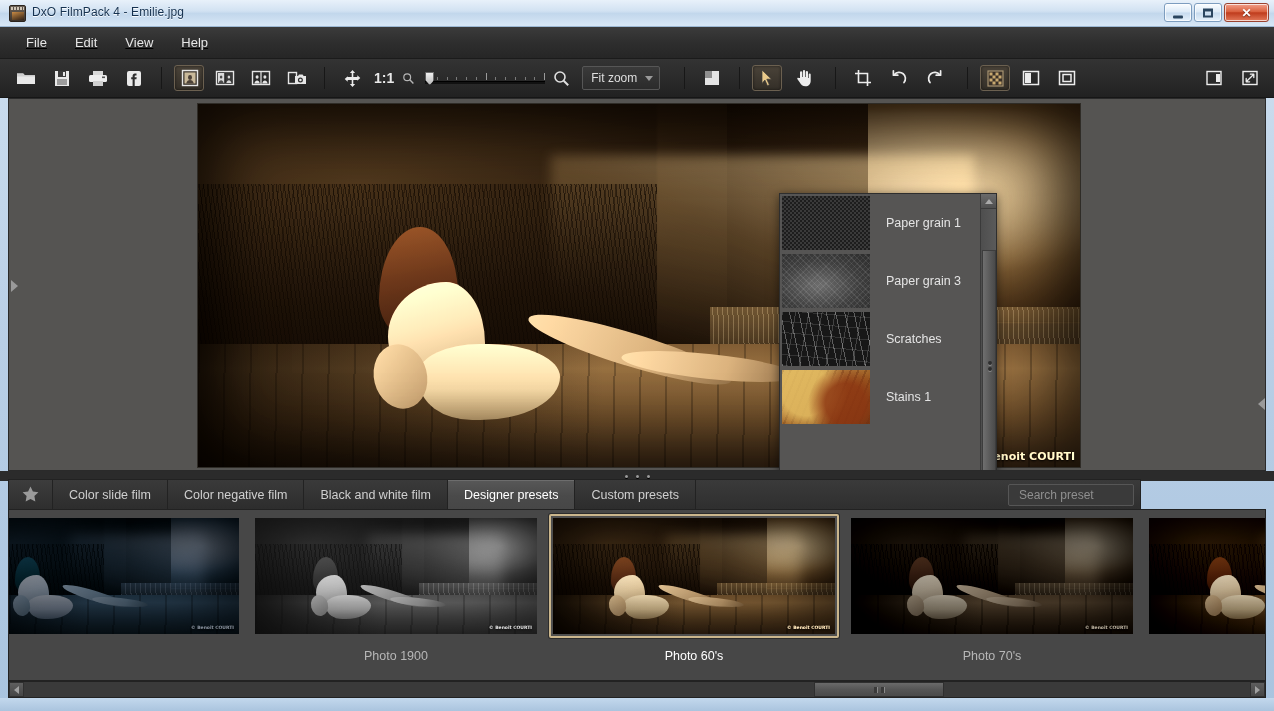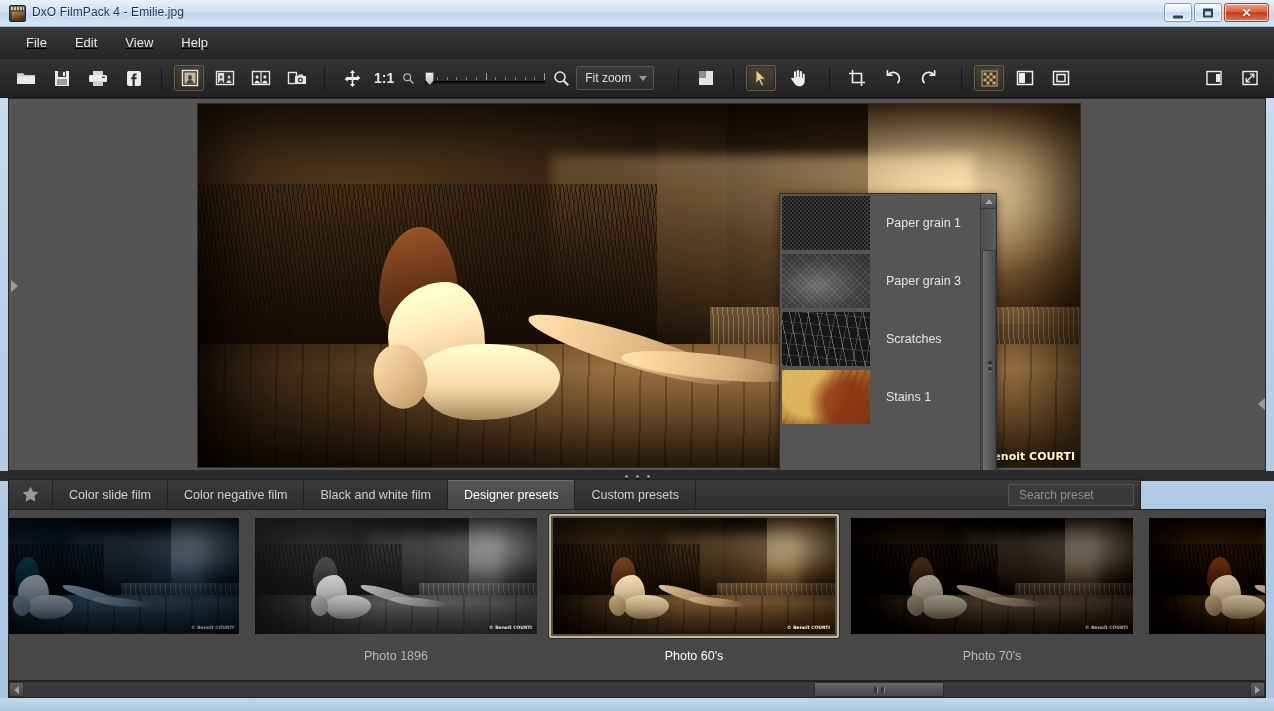--- a/index.html
+++ b/index.html
@@ -120,21 +120,21 @@
   }
   #zoom-slider .ticks i { width:1px; height:3px; background:#7a7a7a; display:block;}
   #zoom-slider .ticks i.big { height:7px; background:#9a9a9a;}
   #zoom-slider .knob {
     position:absolute; left:0px; top:4px; width:9px; height:13px;
     background: linear-gradient(180deg,#efefef 0%, #bdbdbd 100%);
     border:1px solid #6d6d6d;
     clip-path: polygon(0 0, 100% 0, 100% 62%, 50% 100%, 0 62%);
   }
   #fit-zoom {
-    height: 24px; min-width: 78px; 
+    height: 24px; min-width: 78px; margin-left: 6px;
     background: linear-gradient(180deg,#3a3a3a 0%, #2b2b2b 100%);
     border: 1px solid #565656; border-radius: 2px;
     display:flex; align-items:center; justify-content:space-between;
     padding: 0 6px 0 8px; font-size: 12px; color: #dedede;
   }
   #fit-zoom .caret { border-left:4px solid transparent; border-right:4px solid transparent; border-top:5px solid #9a9a9a; margin-left:8px;}
 
   
   #viewer {
     position: absolute; left: 8px; top: 98px; width: 1258px; height: 373px;
@@ -833,21 +833,21 @@
             <div class="hair" style="left:20.5%; top:34%; width:9%; height:32%;"></div>
             <div class="body" style="left:21.5%; top:49%; width:11%; height:30%;"></div>
             <div class="skirt" style="left:25%; top:66%; width:16%; height:21%;"></div>
             <div class="leg" style="left:37%; top:63%; width:24%; height:9%; transform:rotate(17deg);"></div>
             <div class="leg" style="left:48%; top:69%; width:20%; height:7%; transform:rotate(6deg);"></div>
             <div class="arm" style="left:20%; top:66%; width:6%; height:18%; transform:rotate(-14deg);"></div>
             <div class="vig"></div>
             <div class="wm">© Benoit COURTI</div>
           </div>
         </div>
-        <div class="preset-label">Photo 1896</div>
+        <div class="preset-label">Photo 1900</div>
       </div>
 
       <div class="preset-cell selected">
         <div class="preset-frame">
           <div class="preset-thumb photo f-60s">
             <div class="sky"></div>
               <div class="sky2"></div>
               <div class="trees"></div>
               <div class="treesR"></div>
             <div class="haze"></div>

